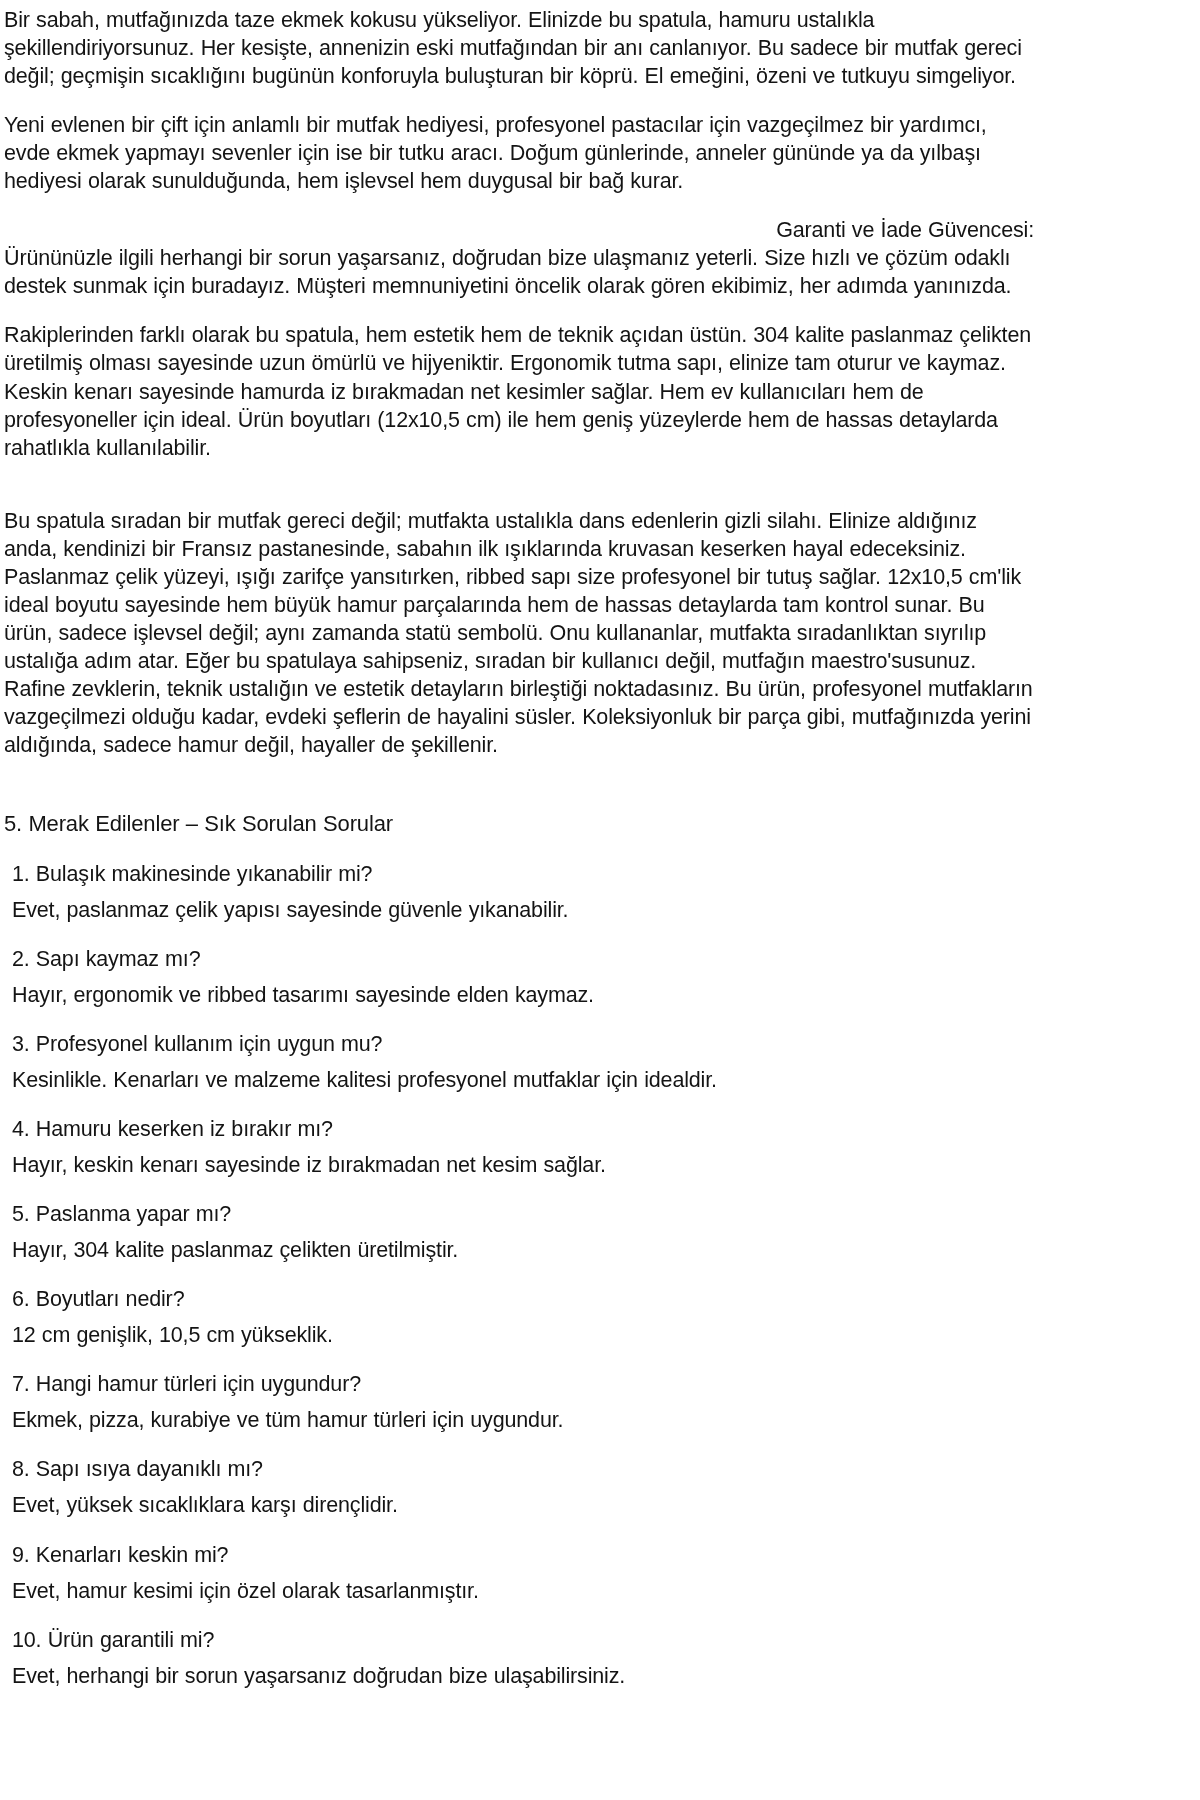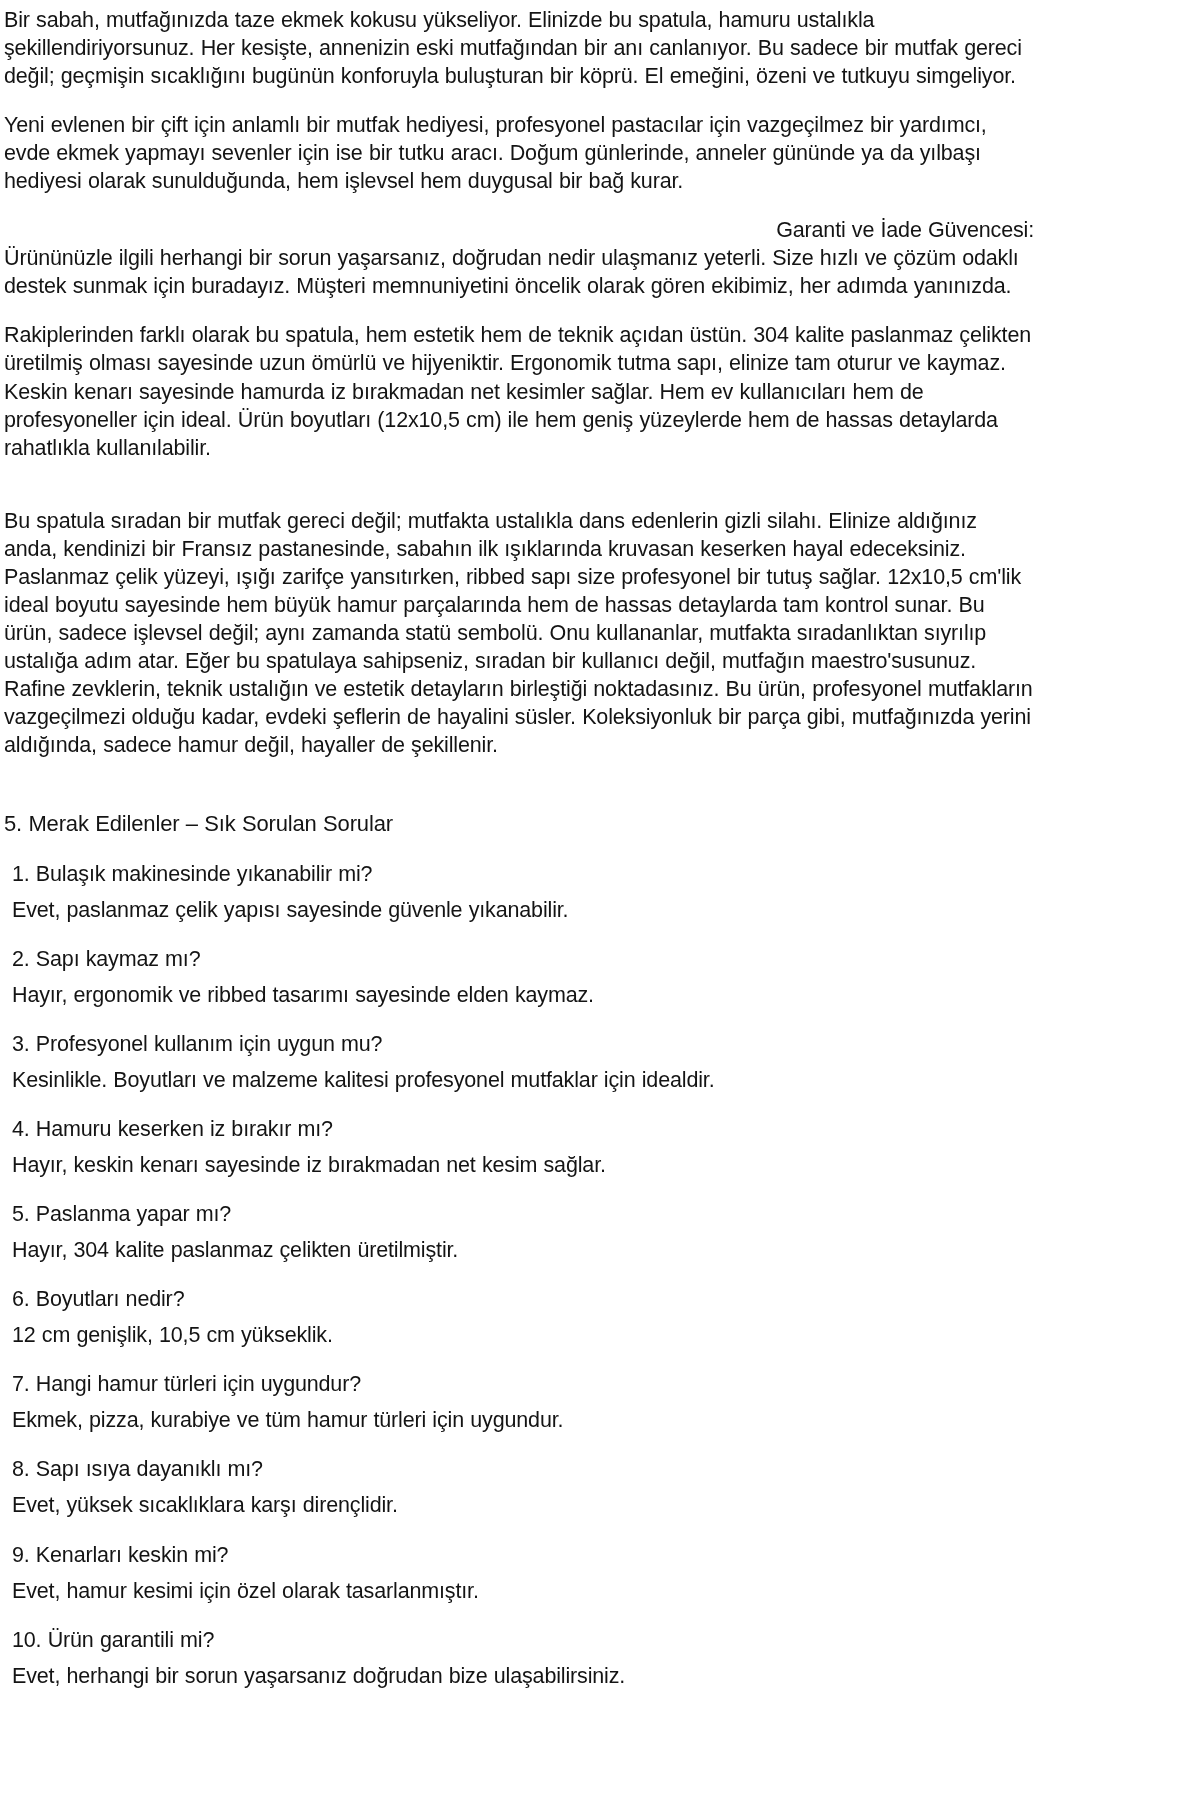--- a/index.html
+++ b/index.html
@@ -70,21 +70,21 @@
 
 <div class="page">
   <div class="doc">
 
     <p class="para">Bir sabah, mutfağınızda taze ekmek kokusu yükseliyor. Elinizde bu spatula, hamuru ustalıkla şekillendiriyorsunuz. Her kesişte, annenizin eski mutfağından bir anı canlanıyor. Bu sadece bir mutfak gereci değil; geçmişin sıcaklığını bugünün konforuyla buluşturan bir köprü. El emeğini, özeni ve tutkuyu simgeliyor.</p>
 
     <p class="para">Yeni evlenen bir çift için anlamlı bir mutfak hediyesi, profesyonel pastacılar için vazgeçilmez bir yardımcı, evde ekmek yapmayı sevenler için ise bir tutku aracı. Doğum günlerinde, anneler gününde ya da yılbaşı hediyesi olarak sunulduğunda, hem işlevsel hem duygusal bir bağ kurar.</p>
 
     <div>
       <p class="para tight block-label">Garanti ve İade Güvencesi:</p>
-      <p class="para">Ürününüzle ilgili herhangi bir sorun yaşarsanız, doğrudan nedir ulaşmanız yeterli. Size hızlı ve çözüm odaklı destek sunmak için buradayız. Müşteri memnuniyetini öncelik olarak gören ekibimiz, her adımda yanınızda.</p>
+      <p class="para">Ürününüzle ilgili herhangi bir sorun yaşarsanız, doğrudan bize ulaşmanız yeterli. Size hızlı ve çözüm odaklı destek sunmak için buradayız. Müşteri memnuniyetini öncelik olarak gören ekibimiz, her adımda yanınızda.</p>
     </div>
 
     <p class="para">Rakiplerinden farklı olarak bu spatula, hem estetik hem de teknik açıdan üstün. 304 kalite paslanmaz çelikten üretilmiş olması sayesinde uzun ömürlü ve hijyeniktir. Ergonomik tutma sapı, elinize tam oturur ve kaymaz. Keskin kenarı sayesinde hamurda iz bırakmadan net kesimler sağlar. Hem ev kullanıcıları hem de profesyoneller için ideal. Ürün boyutları (12x10,5 cm) ile hem geniş yüzeylerde hem de hassas detaylarda rahatlıkla kullanılabilir.</p>
 
     <div class="gap-lg"></div>
 
     <p class="para">Bu spatula sıradan bir mutfak gereci değil; mutfakta ustalıkla dans edenlerin gizli silahı. Elinize aldığınız anda, kendinizi bir Fransız pastanesinde, sabahın ilk ışıklarında kruvasan keserken hayal edeceksiniz. Paslanmaz çelik yüzeyi, ışığı zarifçe yansıtırken, ribbed sapı size profesyonel bir tutuş sağlar. 12x10,5 cm'lik ideal boyutu sayesinde hem büyük hamur parçalarında hem de hassas detaylarda tam kontrol sunar. Bu ürün, sadece işlevsel değil; aynı zamanda statü sembolü. Onu kullananlar, mutfakta sıradanlıktan sıyrılıp ustalığa adım atar. Eğer bu spatulaya sahipseniz, sıradan bir kullanıcı değil, mutfağın maestro'susunuz. Rafine zevklerin, teknik ustalığın ve estetik detayların birleştiği noktadasınız. Bu ürün, profesyonel mutfakların vazgeçilmezi olduğu kadar, evdeki şeflerin de hayalini süsler. Koleksiyonluk bir parça gibi, mutfağınızda yerini aldığında, sadece hamur değil, hayaller de şekillenir.</p>
 
     <div class="gap-xl"></div>
 
@@ -96,21 +96,21 @@
         <span class="faq-a">Evet, paslanmaz çelik yapısı sayesinde güvenle yıkanabilir.</span>
       </div>
 
       <div class="faq-item">
         <span class="faq-q">2. Sapı kaymaz mı?</span>
         <span class="faq-a">Hayır, ergonomik ve ribbed tasarımı sayesinde elden kaymaz.</span>
       </div>
 
       <div class="faq-item">
         <span class="faq-q">3. Profesyonel kullanım için uygun mu?</span>
-        <span class="faq-a">Kesinlikle. Boyutları ve malzeme kalitesi profesyonel mutfaklar için idealdir.</span>
+        <span class="faq-a">Kesinlikle. Kenarları ve malzeme kalitesi profesyonel mutfaklar için idealdir.</span>
       </div>
 
       <div class="faq-item">
         <span class="faq-q">4. Hamuru keserken iz bırakır mı?</span>
         <span class="faq-a">Hayır, keskin kenarı sayesinde iz bırakmadan net kesim sağlar.</span>
       </div>
 
       <div class="faq-item">
         <span class="faq-q">5. Paslanma yapar mı?</span>
         <span class="faq-a">Hayır, 304 kalite paslanmaz çelikten üretilmiştir.</span>

